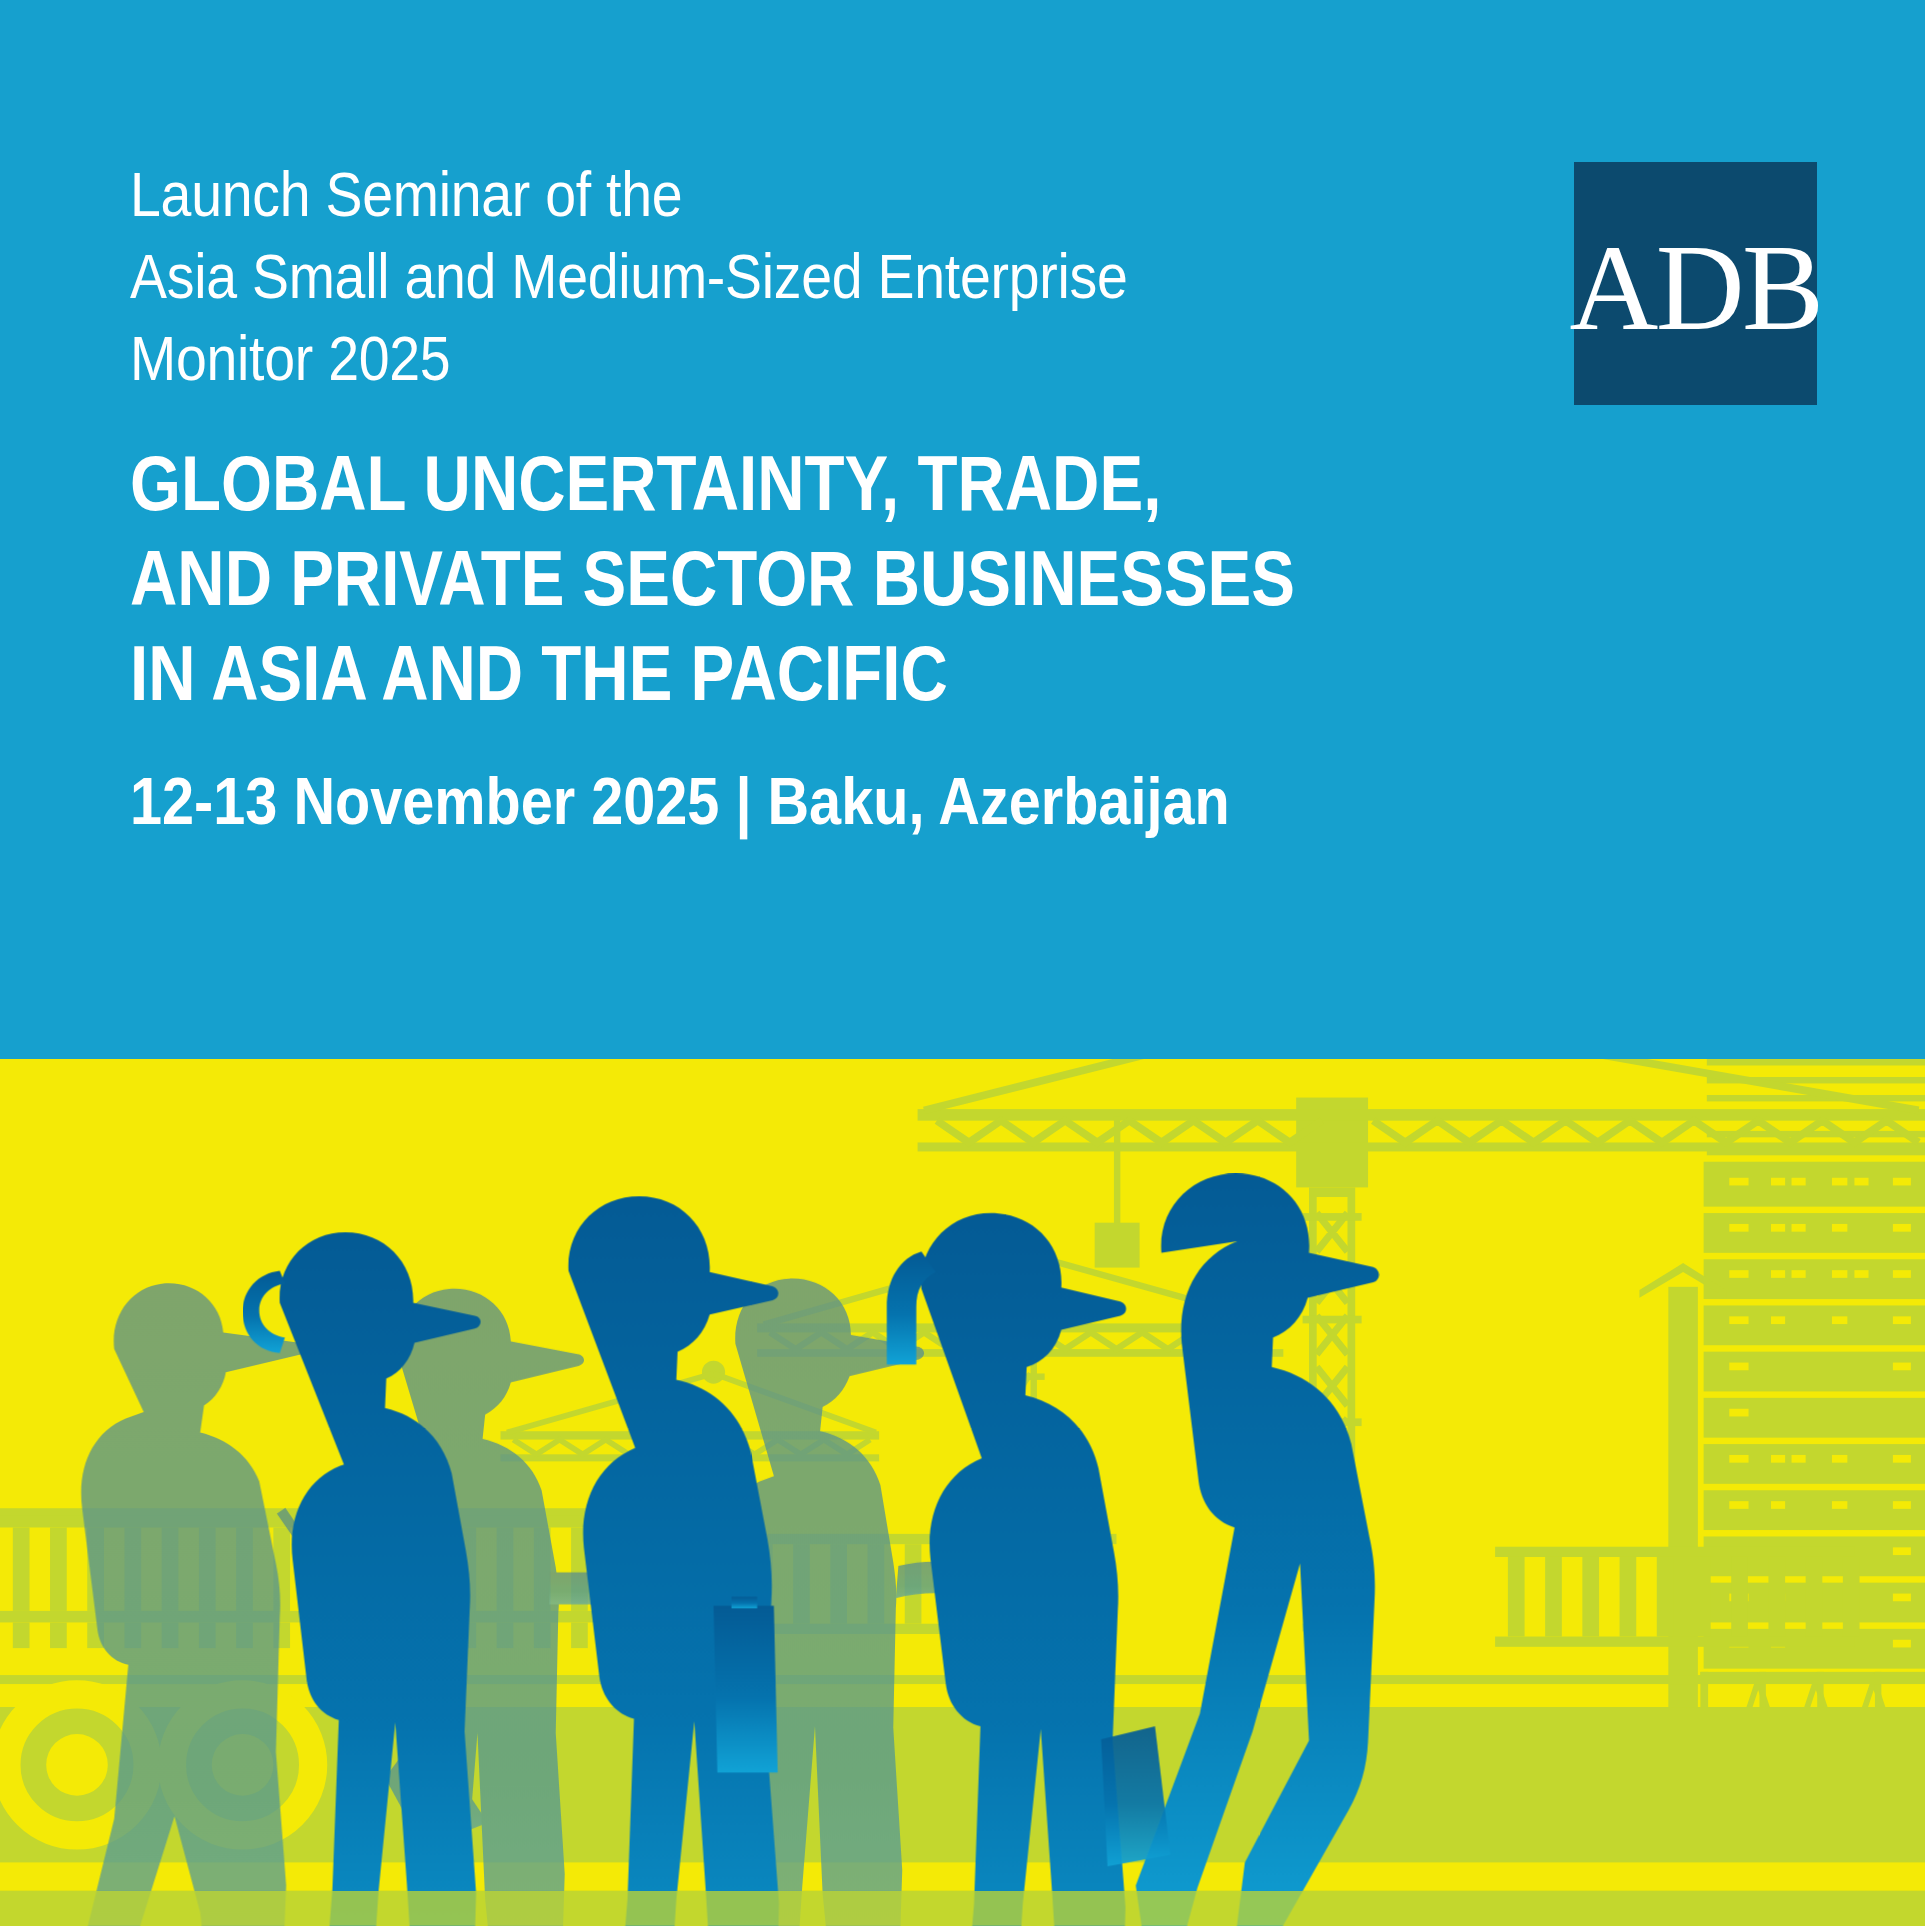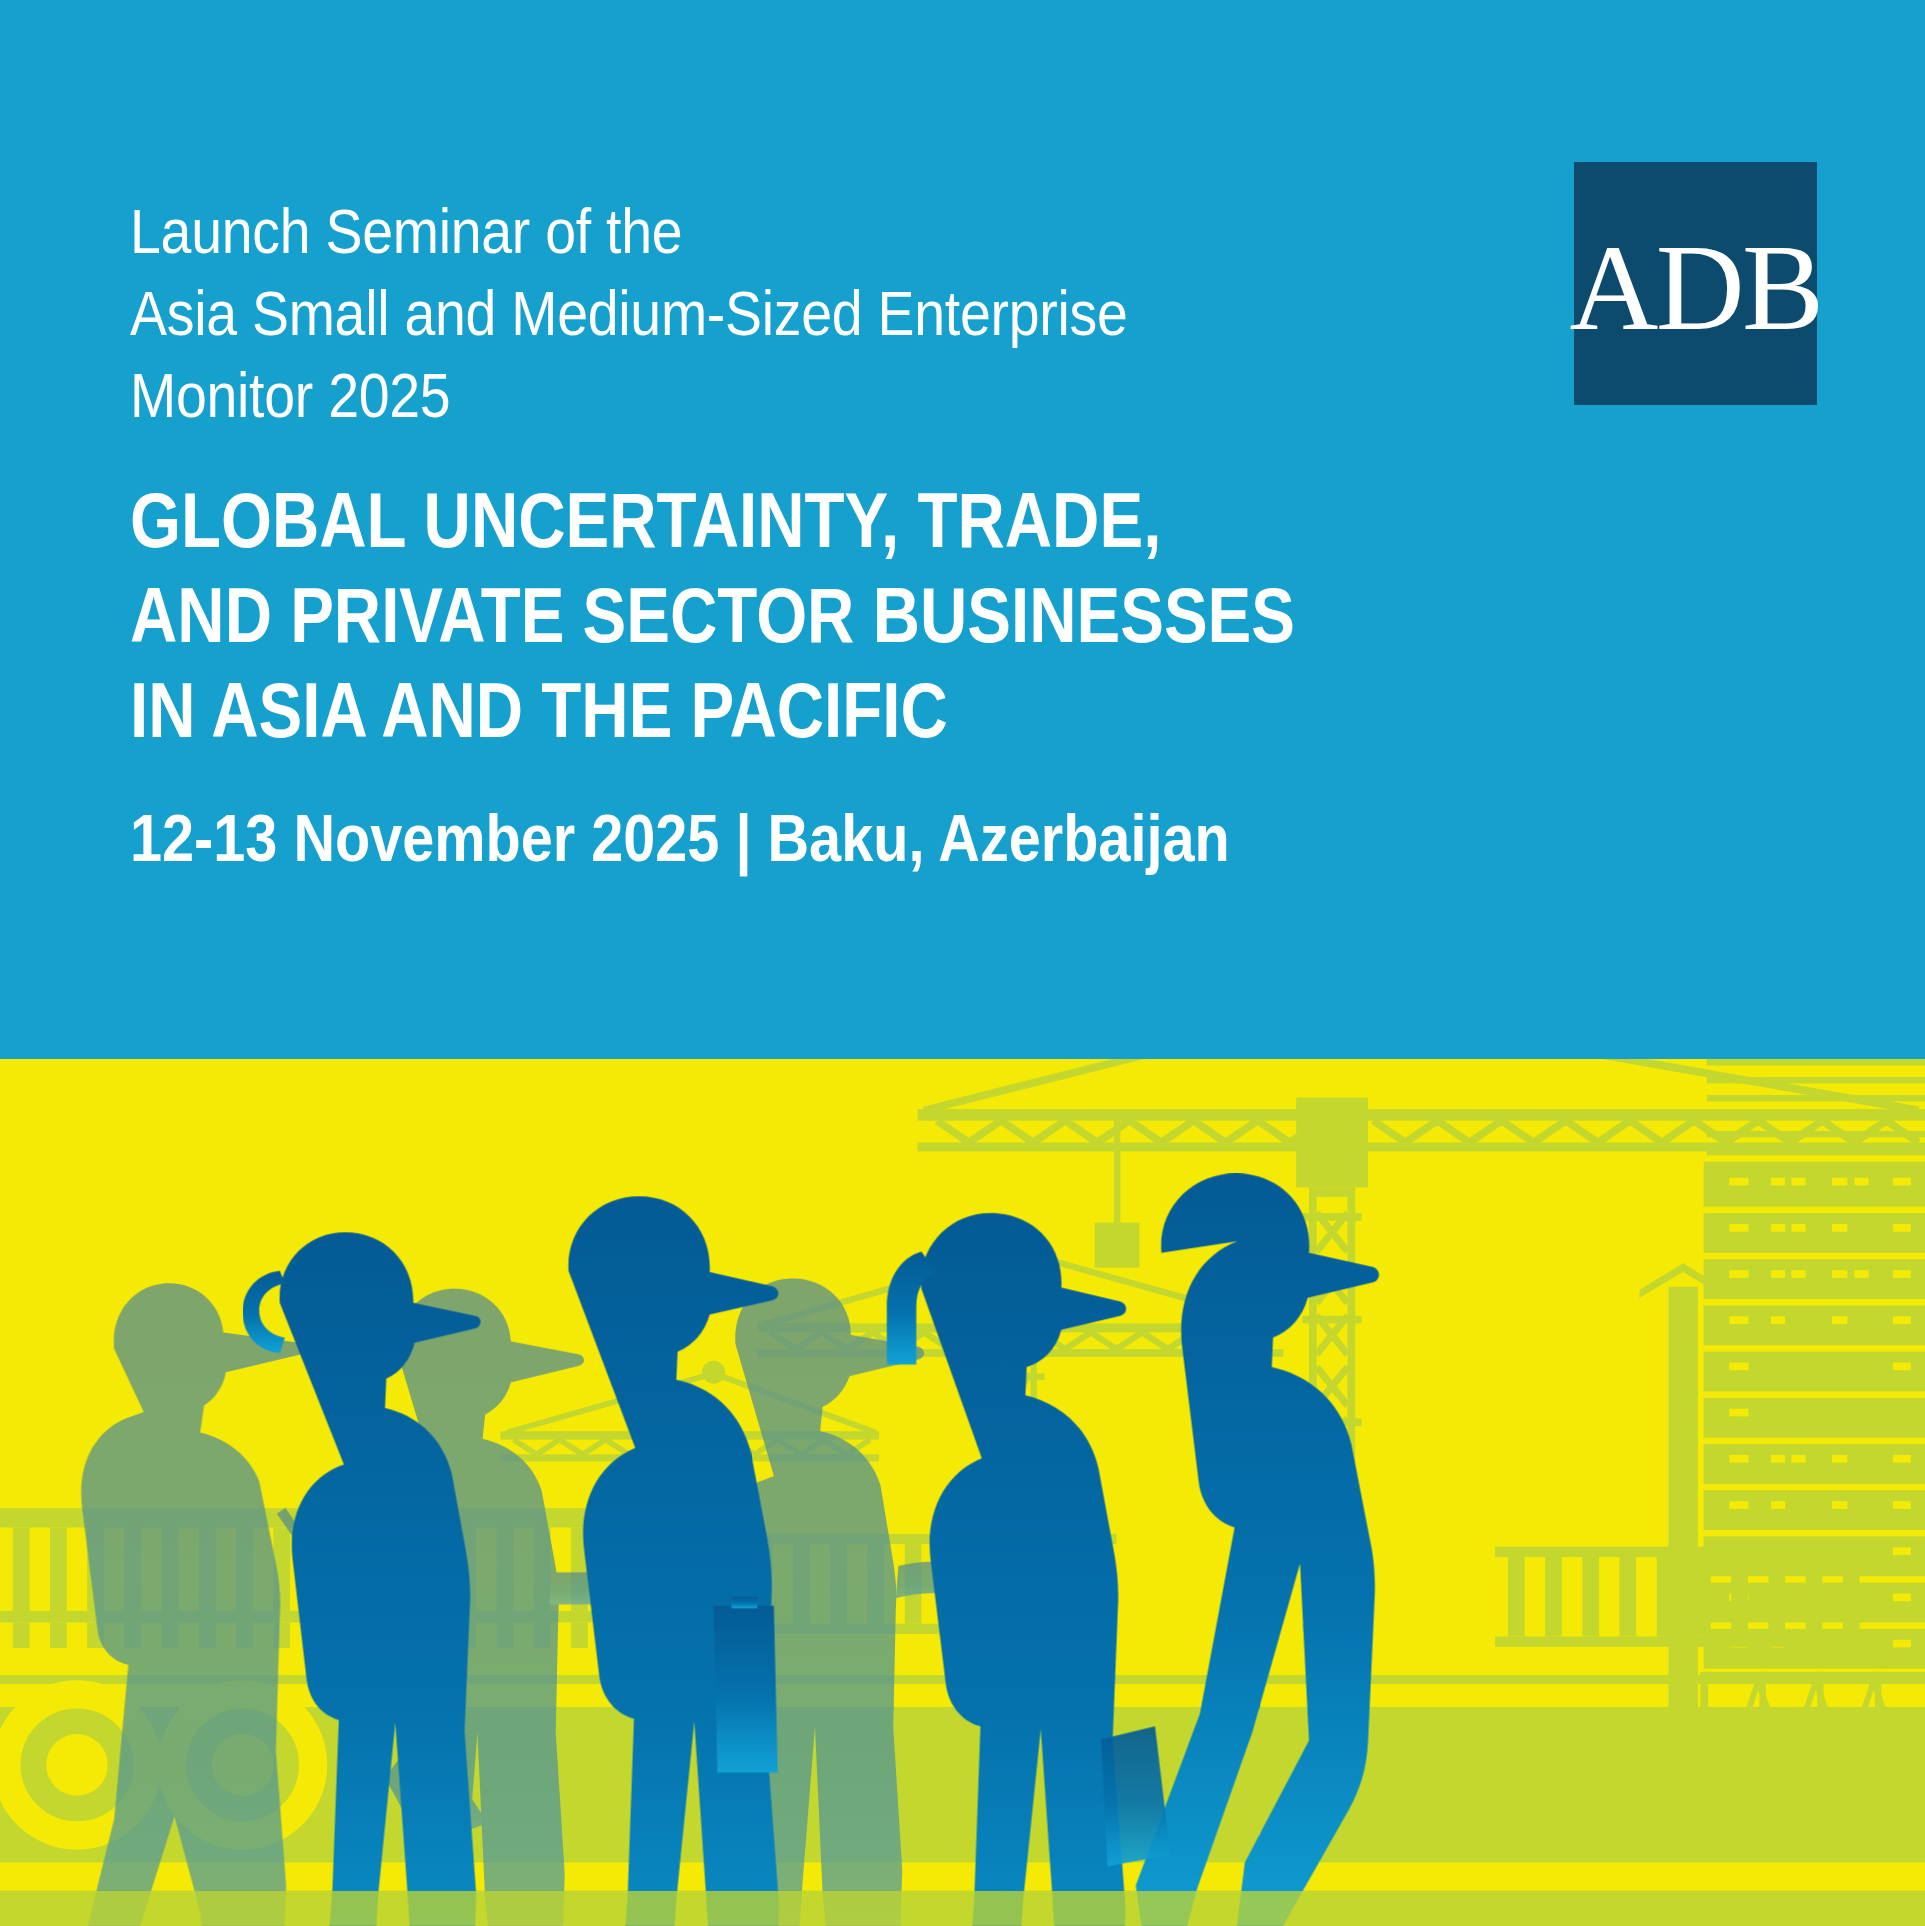--- a/index.html
+++ b/index.html
@@ -23,21 +23,20 @@
     width: 1925px;
     height: 1059px;
     background: #16A0CE;
   }
 
   .header-text {
     position: absolute;
     left: 130px;
     top: 154px;
     width: 1399px;
-    margin-top: 37px;
   }
 
   .eyebrow {
     color: #ffffff;
     font-size: 63px;
     line-height: 1.30;
     font-weight: 400;
     letter-spacing: -0.3px;
     transform: scaleX(0.88);
     transform-origin: left top;

